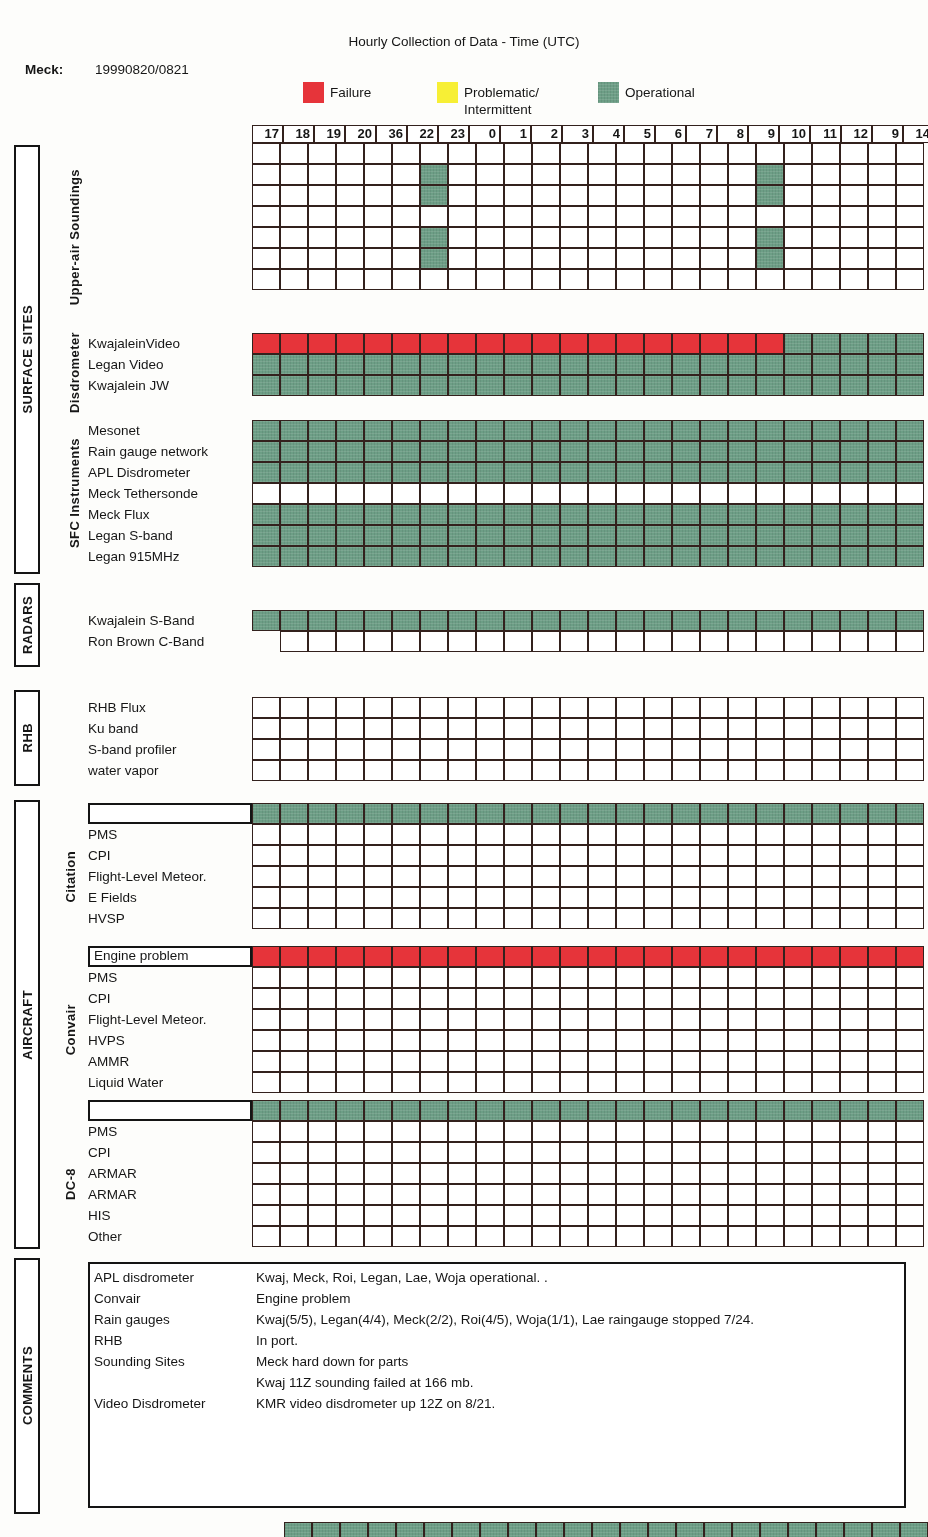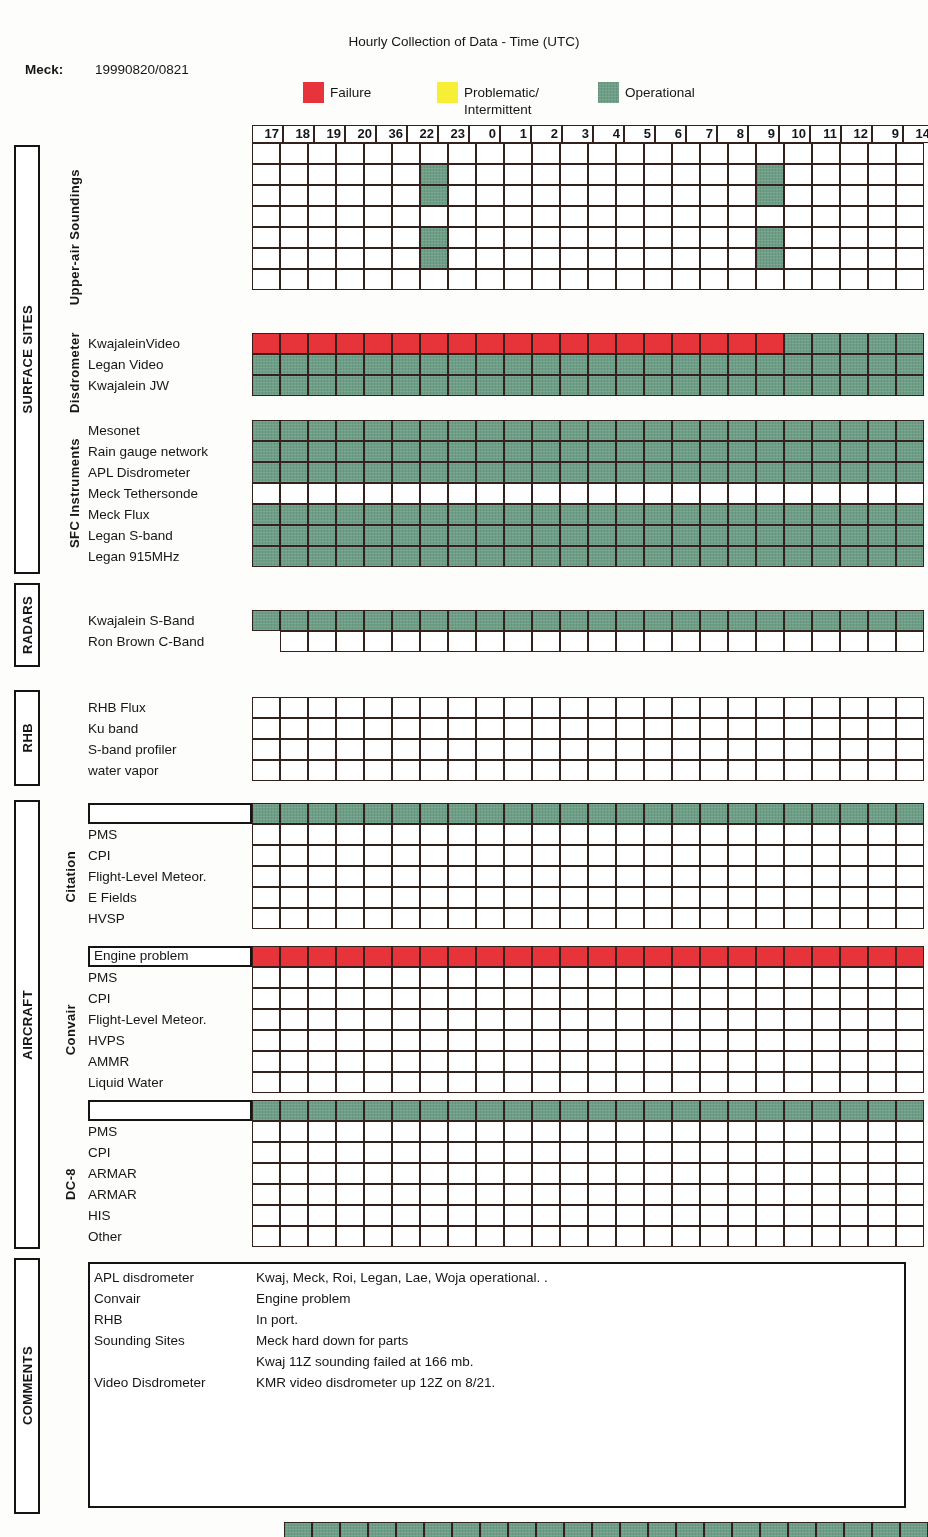--- a/index.html
+++ b/index.html
@@ -112,20 +112,24 @@
     <div id="comments-content">
         <div class="cline">
           <div class="cl">APL disdrometer</div>
           <div class="ce">Kwaj, Meck, Roi, Legan, Lae, Woja operational. .</div>
         </div>
         <div class="cline">
           <div class="cl">Convair</div>
           <div class="ce"> Engine problem</div>
         </div>
         <div class="cline">
+          <div class="cl">Rain gauges</div>
+          <div class="ce">Kwaj(5/5), Legan(4/4), Meck(2/2), Roi(4/5), Woja(1/1), Lae raingauge stopped 7/24.</div>
+        </div>
+        <div class="cline">
           <div class="cl">RHB</div>
           <div class="ce">In port.</div>
         </div>
         <div class="cline">
           <div class="cl">Sounding Sites</div>
           <div class="ce">Meck hard down for parts</div>
         </div>
         <div class="cline">
           <div class="cl"></div>
           <div class="ce">Kwaj 11Z sounding failed at 166 mb.</div>

